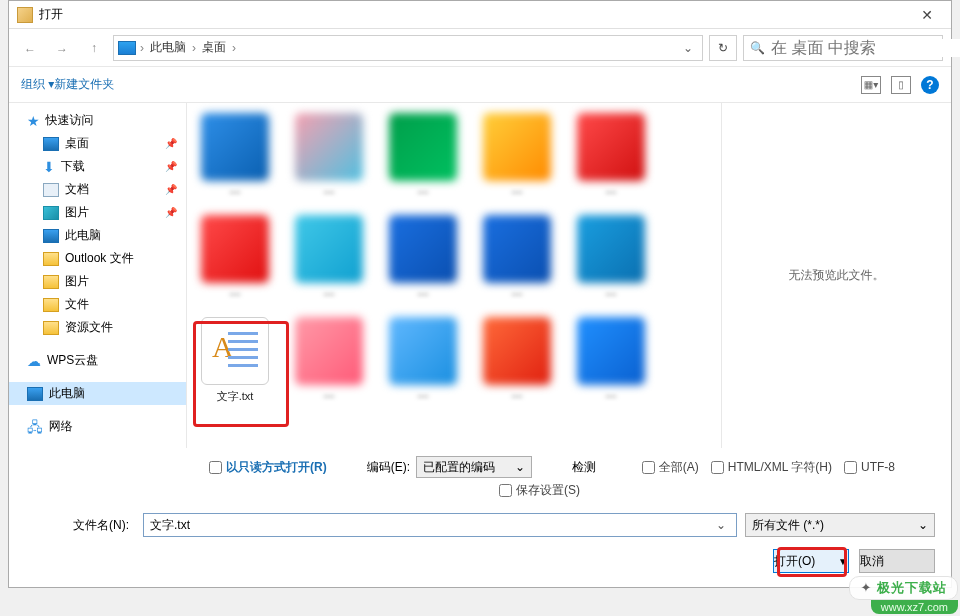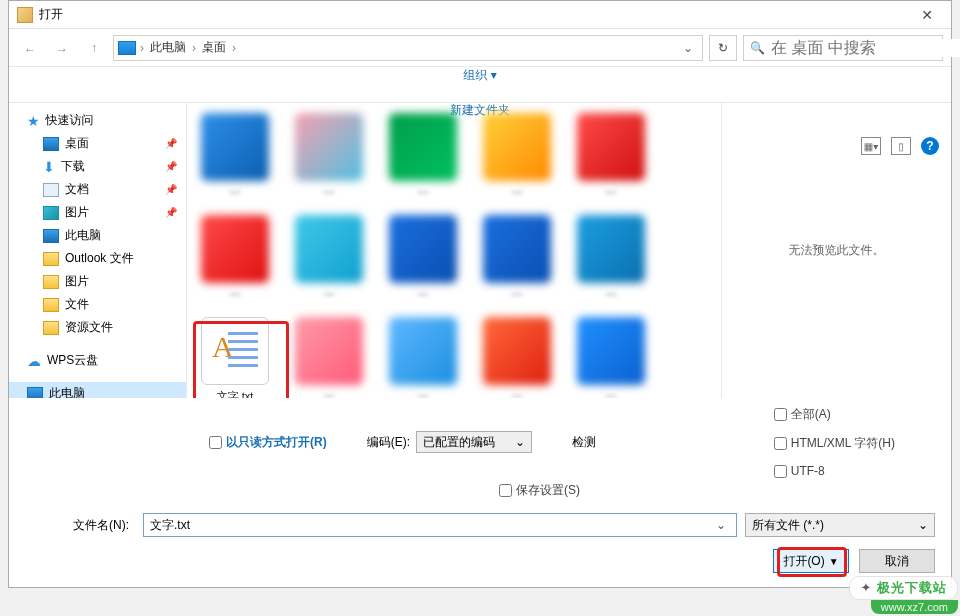--- a/index.html
+++ b/index.html
@@ -100,23 +100,21 @@
   }
   .searchbox input {
     border:none;outline:none;flex:1;font-size:16px;color:#15803d;
   }
   
   .toolrow {
     height: 36px;
     display:flex;
     align-items:center;
     padding: 0 12px;
-    gap:18px;
     border-bottom:1px solid #e8e8e8;
-    flex-direction:column;
   }
   .toolrow .link { color:#1a6fb3; cursor:pointer; }
   .toolrow .right { margin-left:auto; display:flex; gap:10px; align-items:center;}
   .toolicon { width:20px;height:18px; border:1px solid #888; display:flex;align-items:center;justify-content:center; color:#666; font-size:10px; cursor:pointer;}
   .helpicon { width:18px;height:18px;border-radius:50%; background:#0078d7;color:#fff;display:flex;align-items:center;justify-content:center;font-weight:bold;cursor:pointer;}
   
   .main {
     flex:1;
     display:flex;
     min-height:0;
@@ -218,21 +216,21 @@
     align-items:center;
     gap: 40px;
     font-size:12px;
   }
   .opts .group { display:flex; align-items:center; gap:6px;}
   .opts2 {
     padding: 2px 16px 4px 200px;
     display:flex;
     gap:40px;
   }
-  .chkcol { display:flex; flex-direction:column; gap:12px; margin-left:auto; padding-right:40px;}
+  .chkcol { display:flex; flex-direction:row; gap:12px; margin-left:auto; padding-right:40px;}
   .chk { display:flex;align-items:center;gap:4px; color:#444;}
   .chk input{ width:13px;height:13px;}
   .selbox {
     height:22px; border:1px solid #adadad; background:#efefef;
     padding:0 6px; display:inline-flex;align-items:center;gap:20px;
     cursor:pointer;
   }
   .selbox::after { content:"⌄"; }
 
   
@@ -266,21 +264,21 @@
     display:flex;
     justify-content:flex-end;
     gap:10px;
     padding: 8px 16px 14px 16px;
     position:relative;
   }
   .btn {
     min-width:76px;height:24px;
     border:1px solid #adadad;
     background:#e1e1e1;
-    display:flex;align-items:center;justify-content:center;
+    display:flex;align-items:center;justify-content:space-between;
     cursor:pointer;
     font-size:12px;
   }
   .btn.primary { border:1px solid #0078d7; background:#e5f1fb;}
   .hl2 { left:auto; right:104px; bottom:10px; width:70px; height:30px; }
 
   
   .watermark {
     position:absolute;
     right:2px; bottom:2px;

